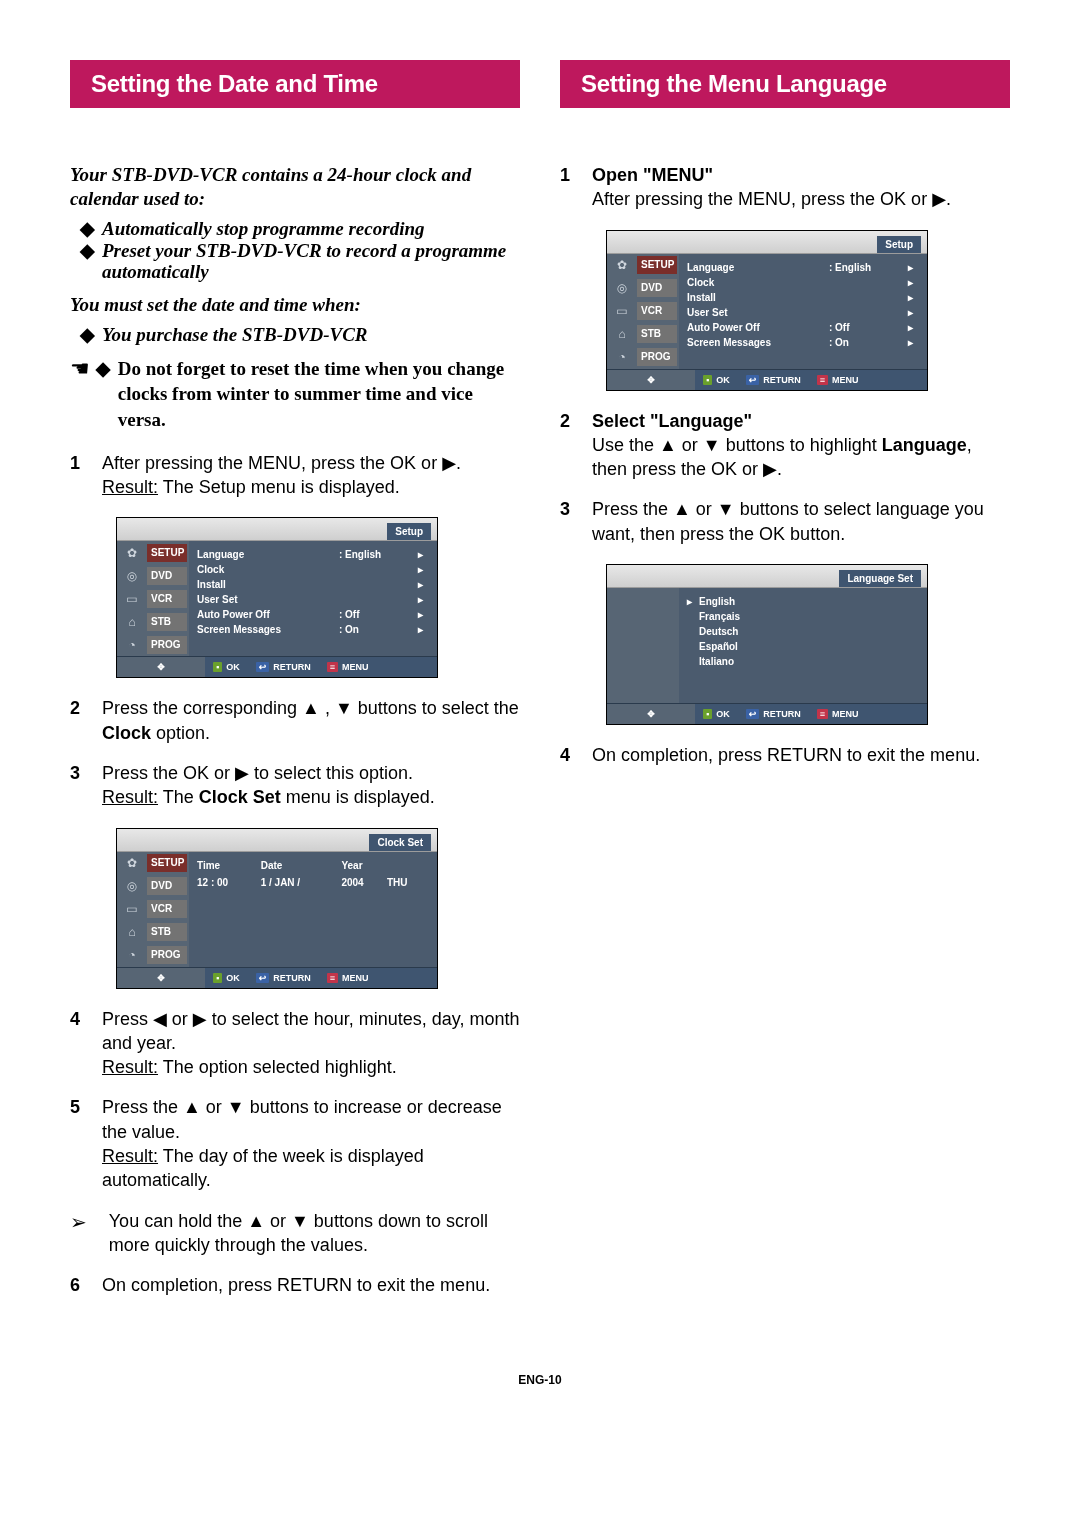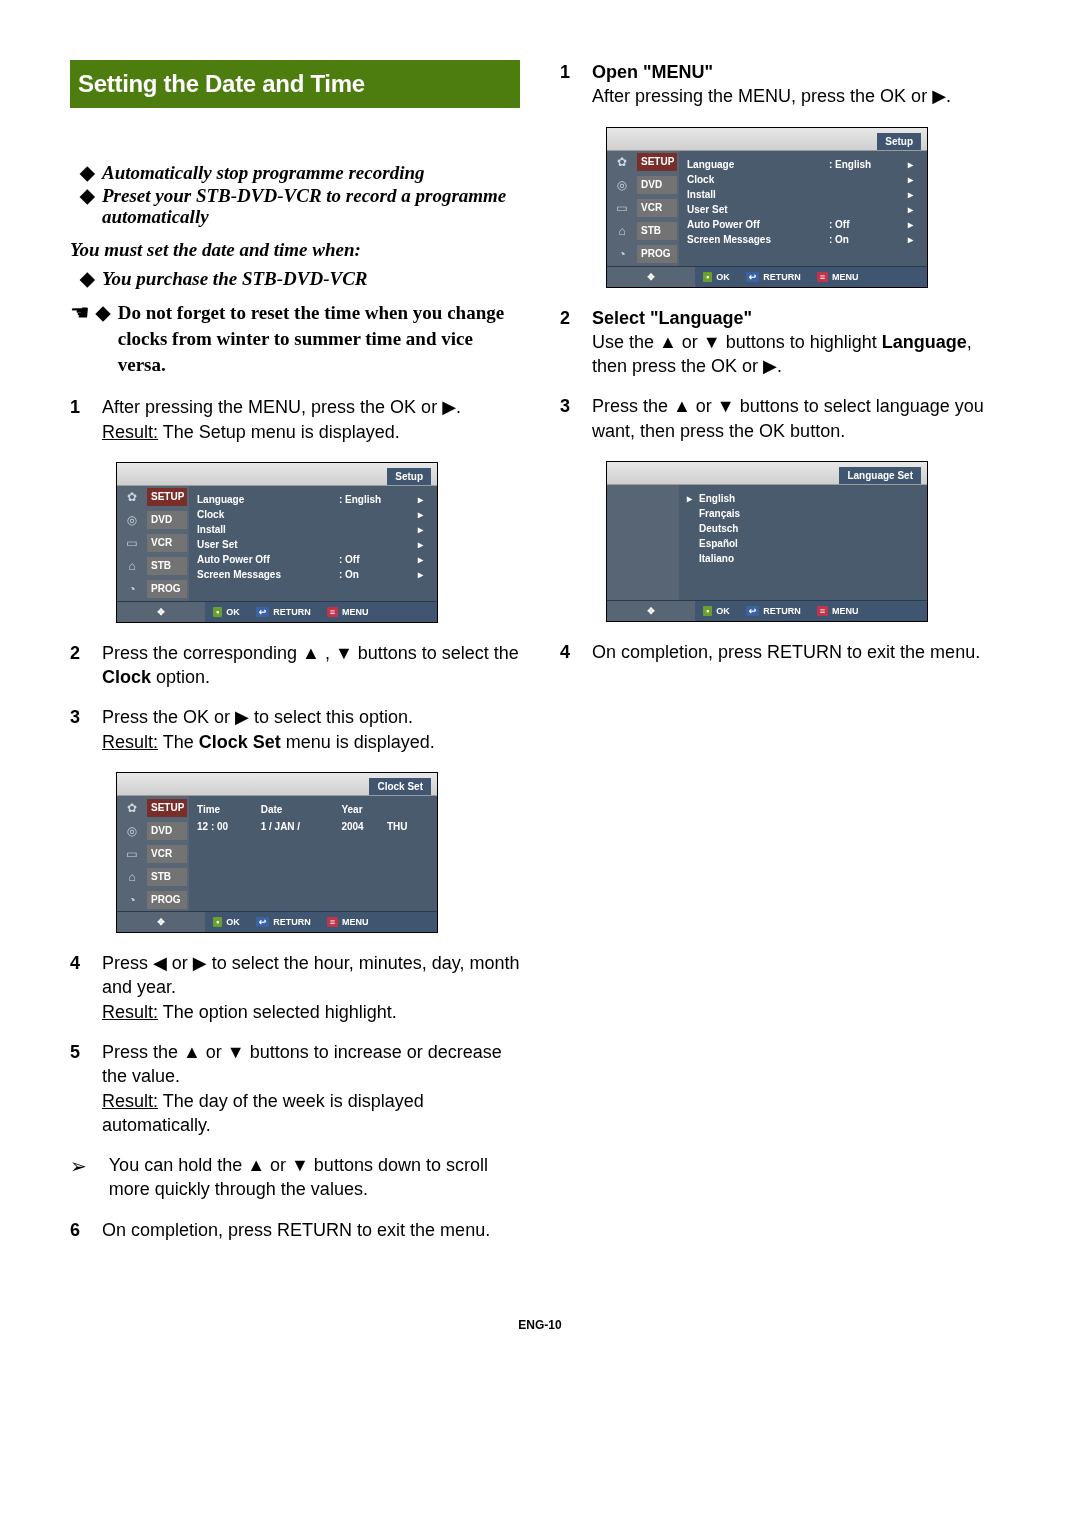--- a/index.html
+++ b/index.html
@@ -15,25 +15,25 @@
   }
   .cols {
     display: flex;
     gap: 40px;
   }
   .col {
     flex: 1;
     min-width: 0;
   }
   .section-title {
-    background: #4d7c0f;
+    background: #be185d;
     color: #fff;
     font-weight: 800;
     font-size: 24px;
-    padding: 10px 8px;
+    padding: 10px 21px;
     font-family: Arial Black, Arial, sans-serif;
     letter-spacing: -0.3px;
     margin-bottom: 55px;
   }
   .intro-em {
     font-style: italic;
     font-weight: 700;
     font-family: "Times New Roman", serif;
     font-size: 19px;
     margin-bottom: 8px;
@@ -213,20 +213,21 @@
 </style>
 </head>
 <body>
 
 <div class="page">
   <div class="cols">
 
     <div class="col">
       <div class="section-title">Setting the Date and Time</div>
 
+      <div class="intro-em">Your STB-DVD-VCR contains a 24-hour clock and calendar used to:</div>
       <ul class="bullets">
         <li>Automatically stop programme recording</li>
         <li>Preset your STB-DVD-VCR to record a programme automatically</li>
       </ul>
 
       <div class="intro-em">You must set the date and time when:</div>
       <ul class="bullets">
         <li>You purchase the STB-DVD-VCR</li>
       </ul>
       <div class="hand-row">
@@ -450,20 +451,21 @@
 
       <ol class="steps">
         <li>
           <div class="step-num">6</div>
           <div class="step-body">On completion, press RETURN to exit the menu.</div>
         </li>
       </ol>
     </div>
 
     <div class="col">
+      <div class="section-title">Setting the Menu Language</div>
 
       <ol class="steps">
         <li>
           <div class="step-num">1</div>
           <div class="step-body">
             <b>Open "MENU"</b><br>
             <span>After pressing the MENU, press the OK or ▶.</span>
           </div>
         </li>
       </ol>

